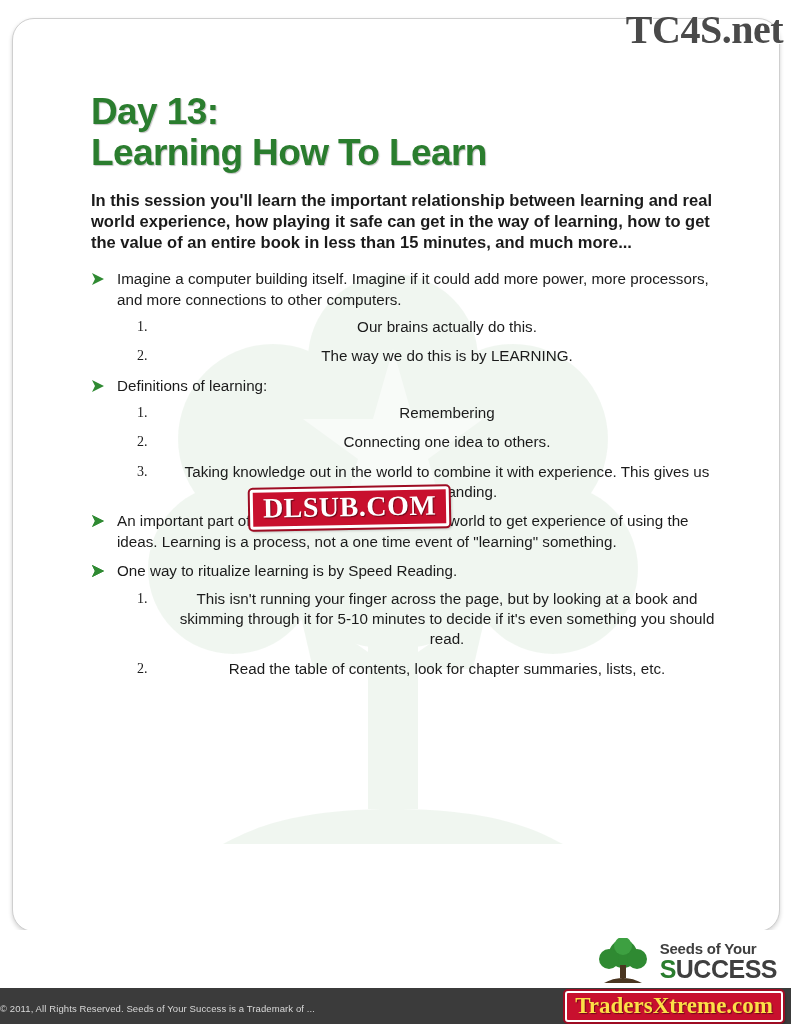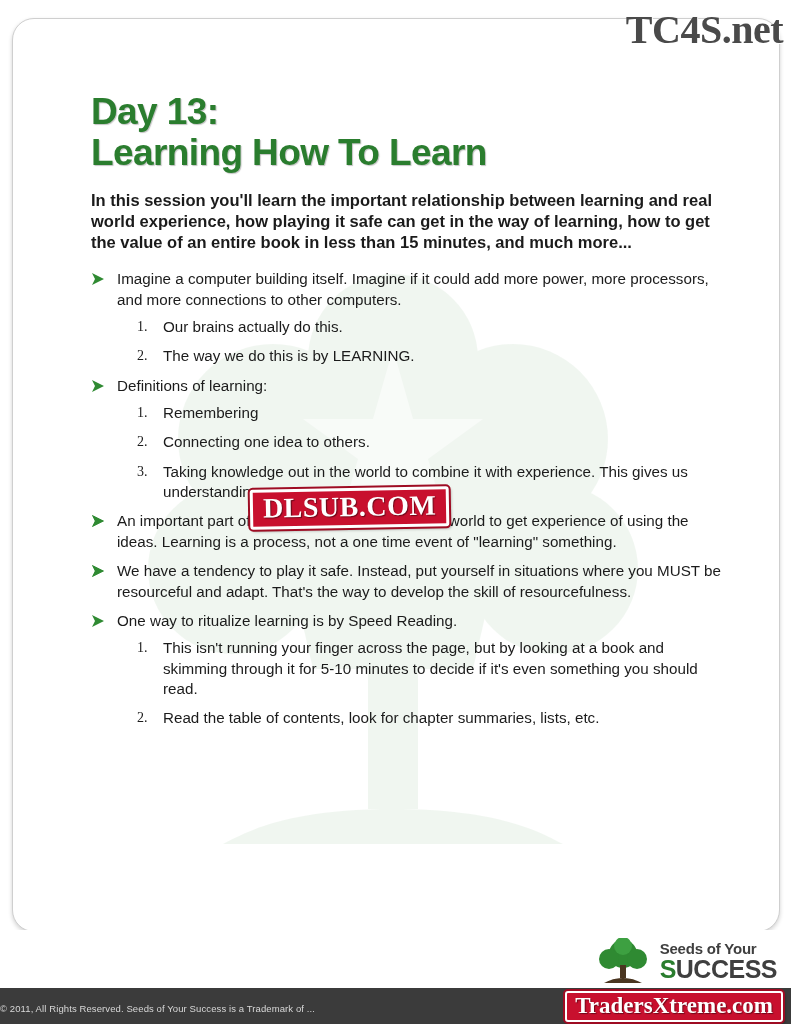--- a/index.html
+++ b/index.html
@@ -123,20 +123,21 @@
     margin: 7px 0 2px 0;
     padding-left: 46px;
   }
   ol.sublist > li {
     counter-increment: sub;
     position: relative;
     margin-bottom: 9px;
     font-size: 15.2px;
     line-height: 1.34;
     color: #1b1b1b;
+    text-align: center;
   }
   ol.sublist > li::before {
     content: counter(sub) ".";
     position: absolute;
     left: -26px;
     top: 1px;
     font-size: 14px;
     color: #1b1b1b;
     font-variant-numeric: oldstyle-nums;
     font-family: "Liberation Serif", serif;
@@ -233,21 +234,21 @@
     background: #c8102e;
     border: 2px solid #ffffff;
     box-shadow: 0 0 0 2px #9e0c23, 2px 2px 3px rgba(0,0,0,0.35);
     padding: 1px 8px 3px 8px;
     border-radius: 3px;
   }
   #site-stamp .ss-text {
     font-family: "Liberation Serif", serif;
     font-weight: bold;
     font-size: 23px;
-    color: #ffffff;
+    color: #fde047;
     text-shadow: 1px 1px 1px rgba(0,0,0,0.45);
     line-height: 1;
   }
 </style>
 </head>
 <body>
 
 <div id="page">
 
   <div id="outer-band"></div>
@@ -324,21 +325,20 @@
         <li>
           <svg class="arrow" viewBox="0 0 16 14" aria-hidden="true">
             <path d="M1 1 L13 7 L1 13 L4 7 Z" fill="#2f8a32"></path>
           </svg>
         </li>
 
         <li>
           <svg class="arrow" viewBox="0 0 16 14" aria-hidden="true">
             <path d="M1 1 L13 7 L1 13 L4 7 Z" fill="#2f8a32"></path>
           </svg>
-          <span>We have a tendency to play it safe. Instead, put yourself in situations where you MUST be resourceful and adapt. That's the way to develop the skill of resourcefulness.</span>
         </li>
 
         <li>
           <svg class="arrow" viewBox="0 0 16 14" aria-hidden="true">
             <path d="M1 1 L13 7 L1 13 L4 7 Z" fill="#2f8a32"></path>
           </svg>
           <span>One way to ritualize learning is by Speed Reading.</span>
           <ol class="sublist">
             <li>This isn't running your finger across the page, but by looking at a book and skimming through it for 5-10 minutes to decide if it's even something you should read.</li>
             <li>Read the table of contents, look for chapter summaries, lists, etc.</li>

